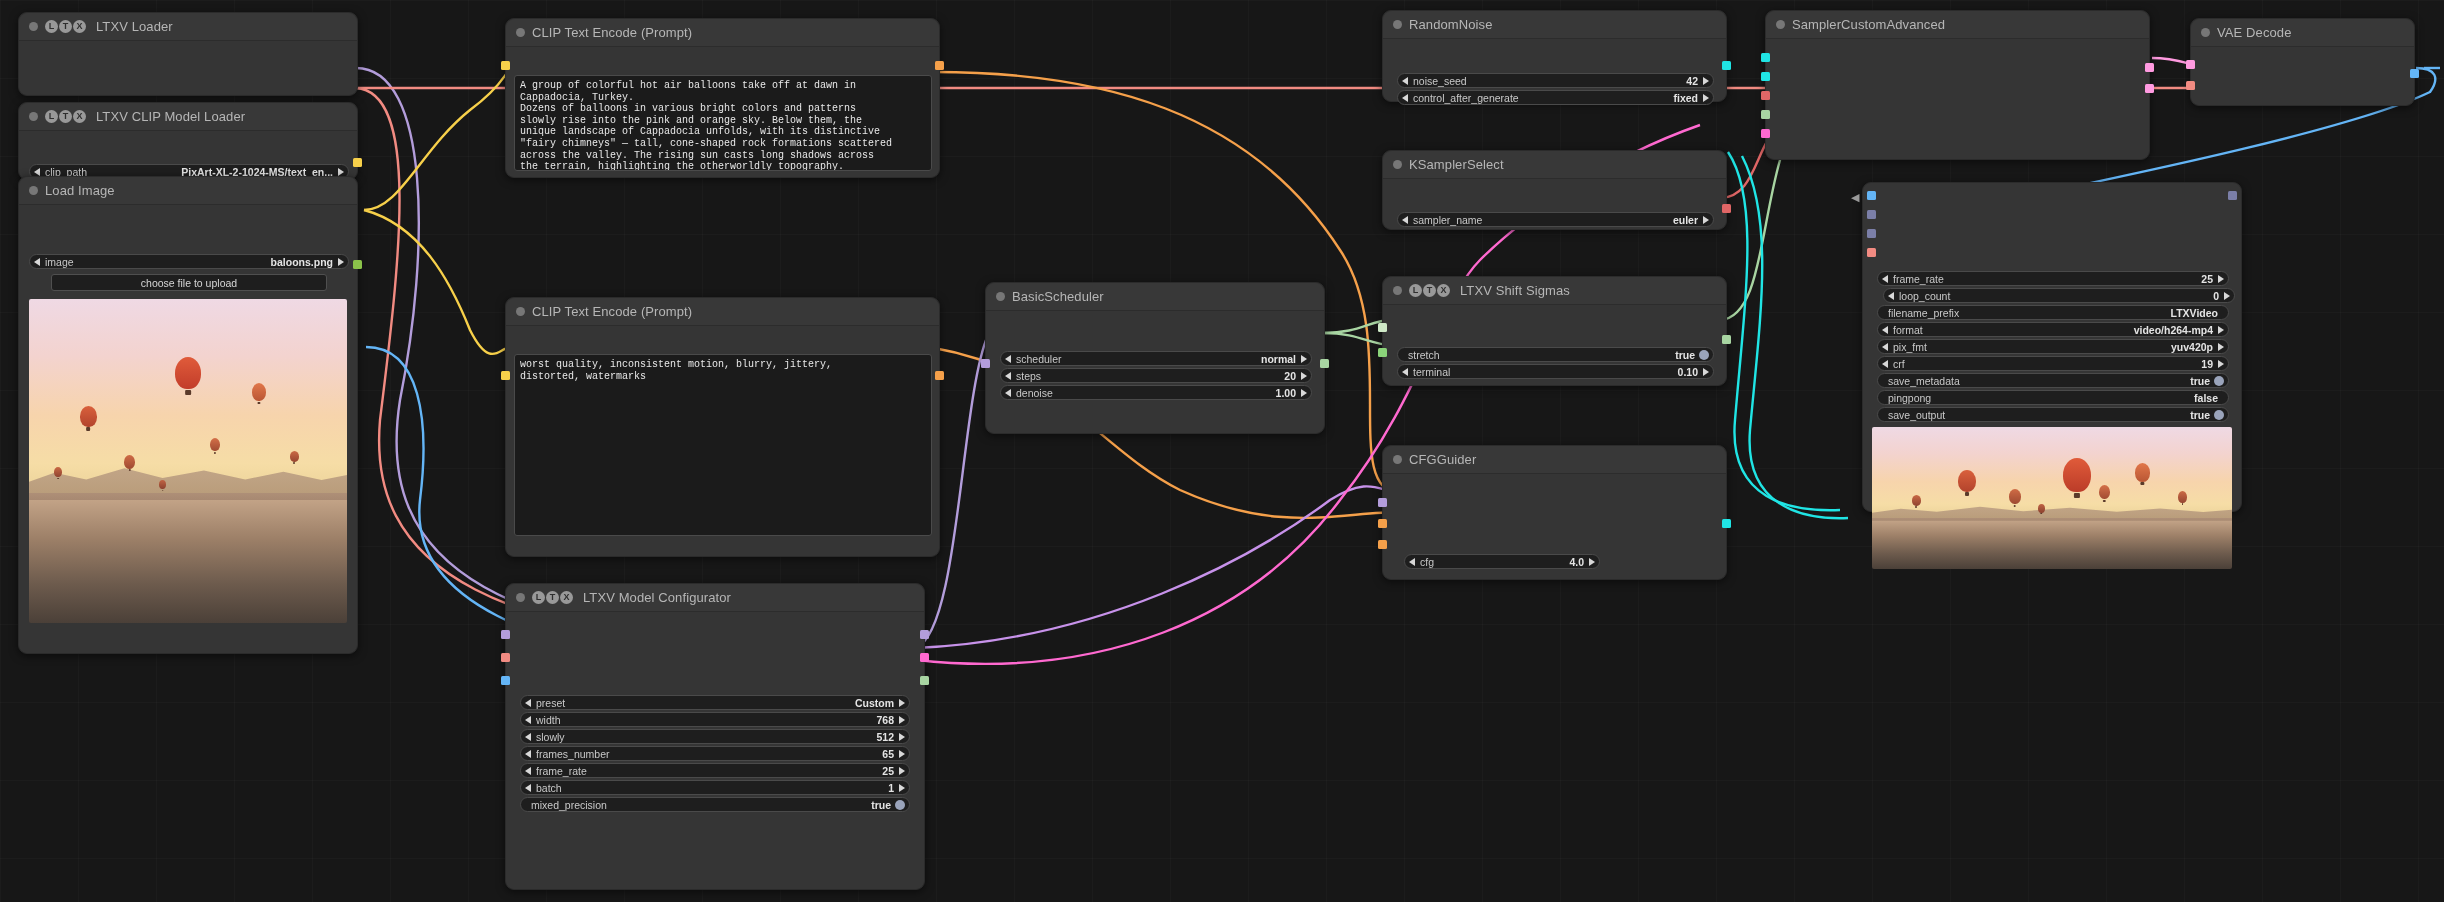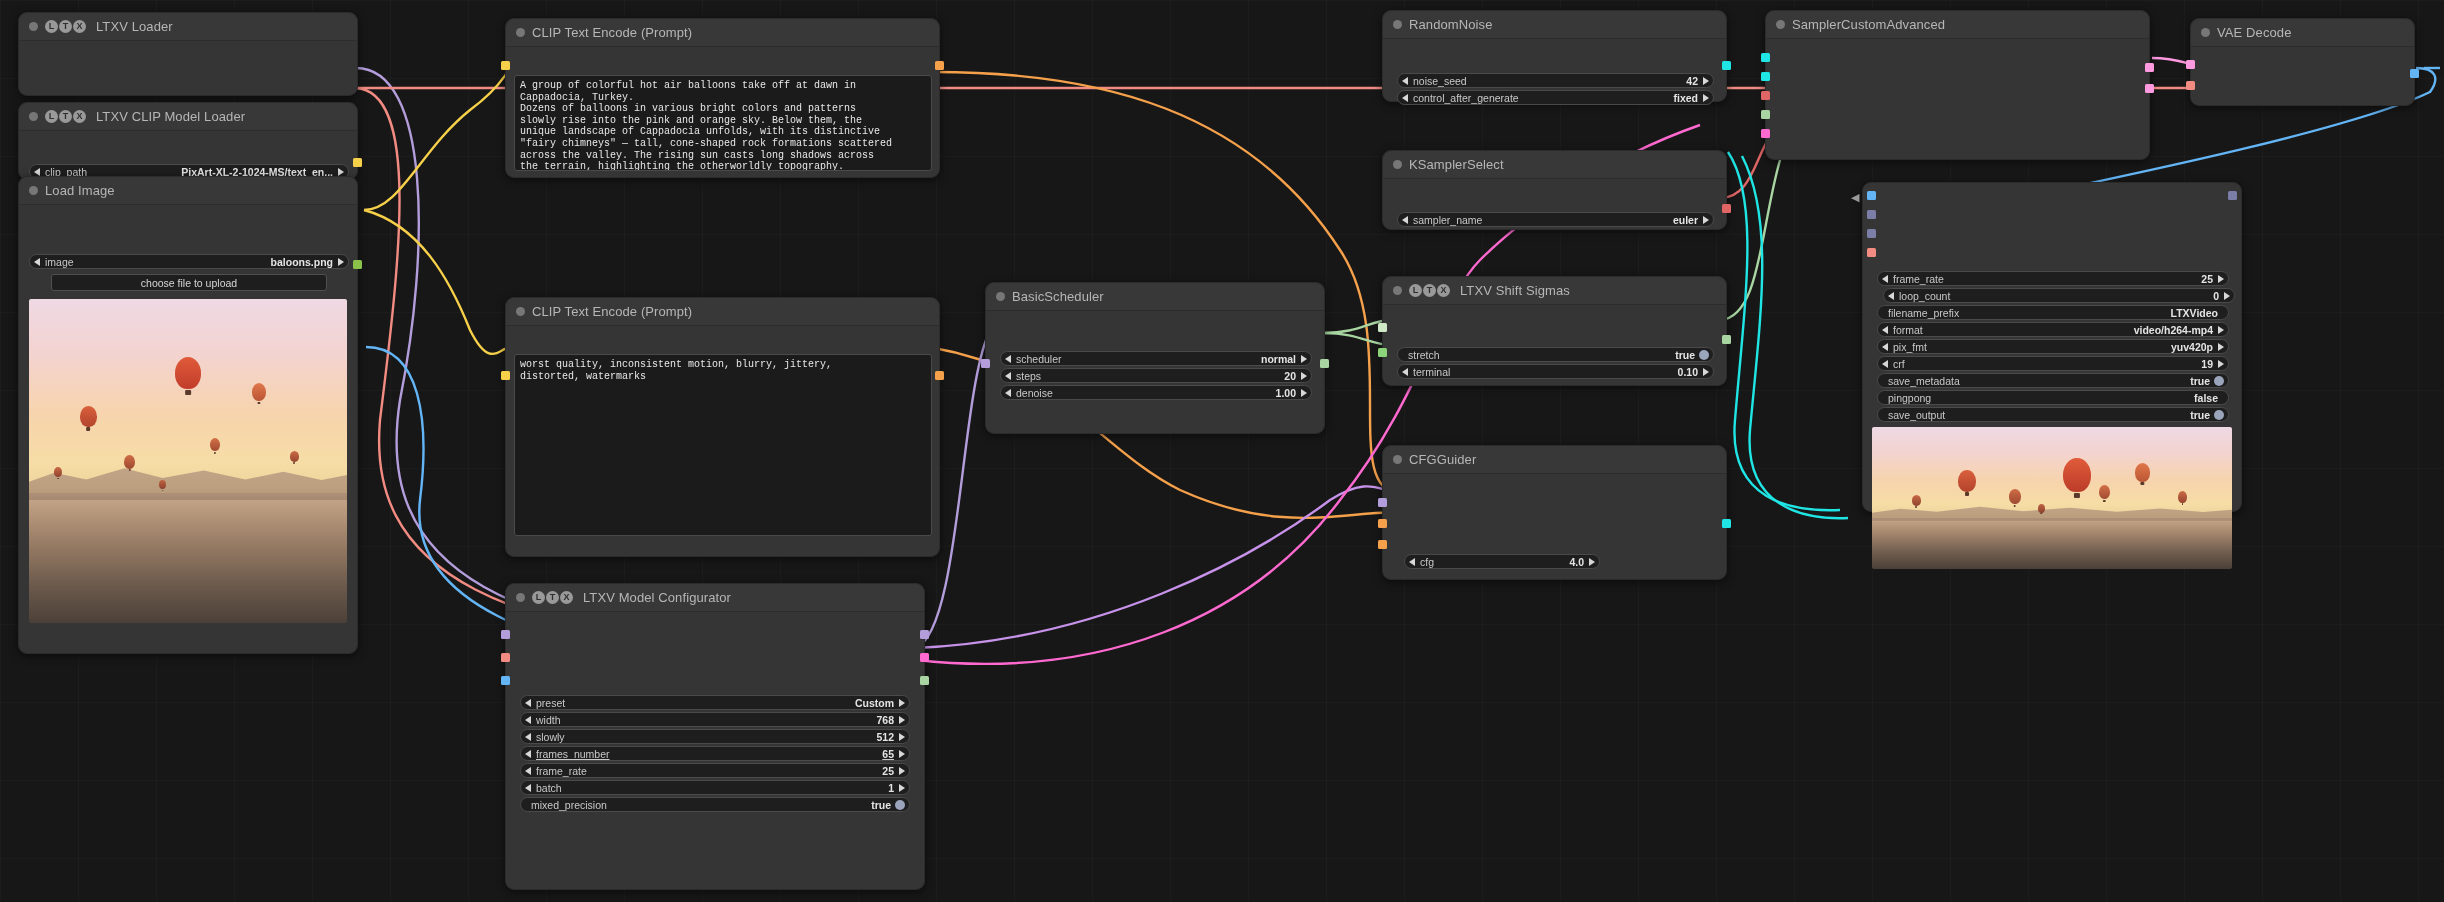--- a/index.html
+++ b/index.html
@@ -327,21 +327,21 @@
       <span class="wname">width</span>
       <span class="wval">768</span>
       <span class="arrow-r"></span>
     </div>
     <div class="widget" style="left:14px; top:117px; width:390px;">
       <span class="arrow-l"></span>
       <span class="wname">slowly</span>
       <span class="wval">512</span>
       <span class="arrow-r"></span>
     </div>
-    <div class="widget" style="left:14px; top:134px; width:390px;text-decoration:underline;">
+    <div class="widget" style="left:14px; top:134px; width:390px;">
       <span class="arrow-l"></span>
       <span class="wname">frames_number</span>
       <span class="wval">65</span>
       <span class="arrow-r"></span>
     </div>
     <div class="widget" style="left:14px; top:151px; width:390px;">
       <span class="arrow-l"></span>
       <span class="wname">frame_rate</span>
       <span class="wval">25</span>
       <span class="arrow-r"></span>

